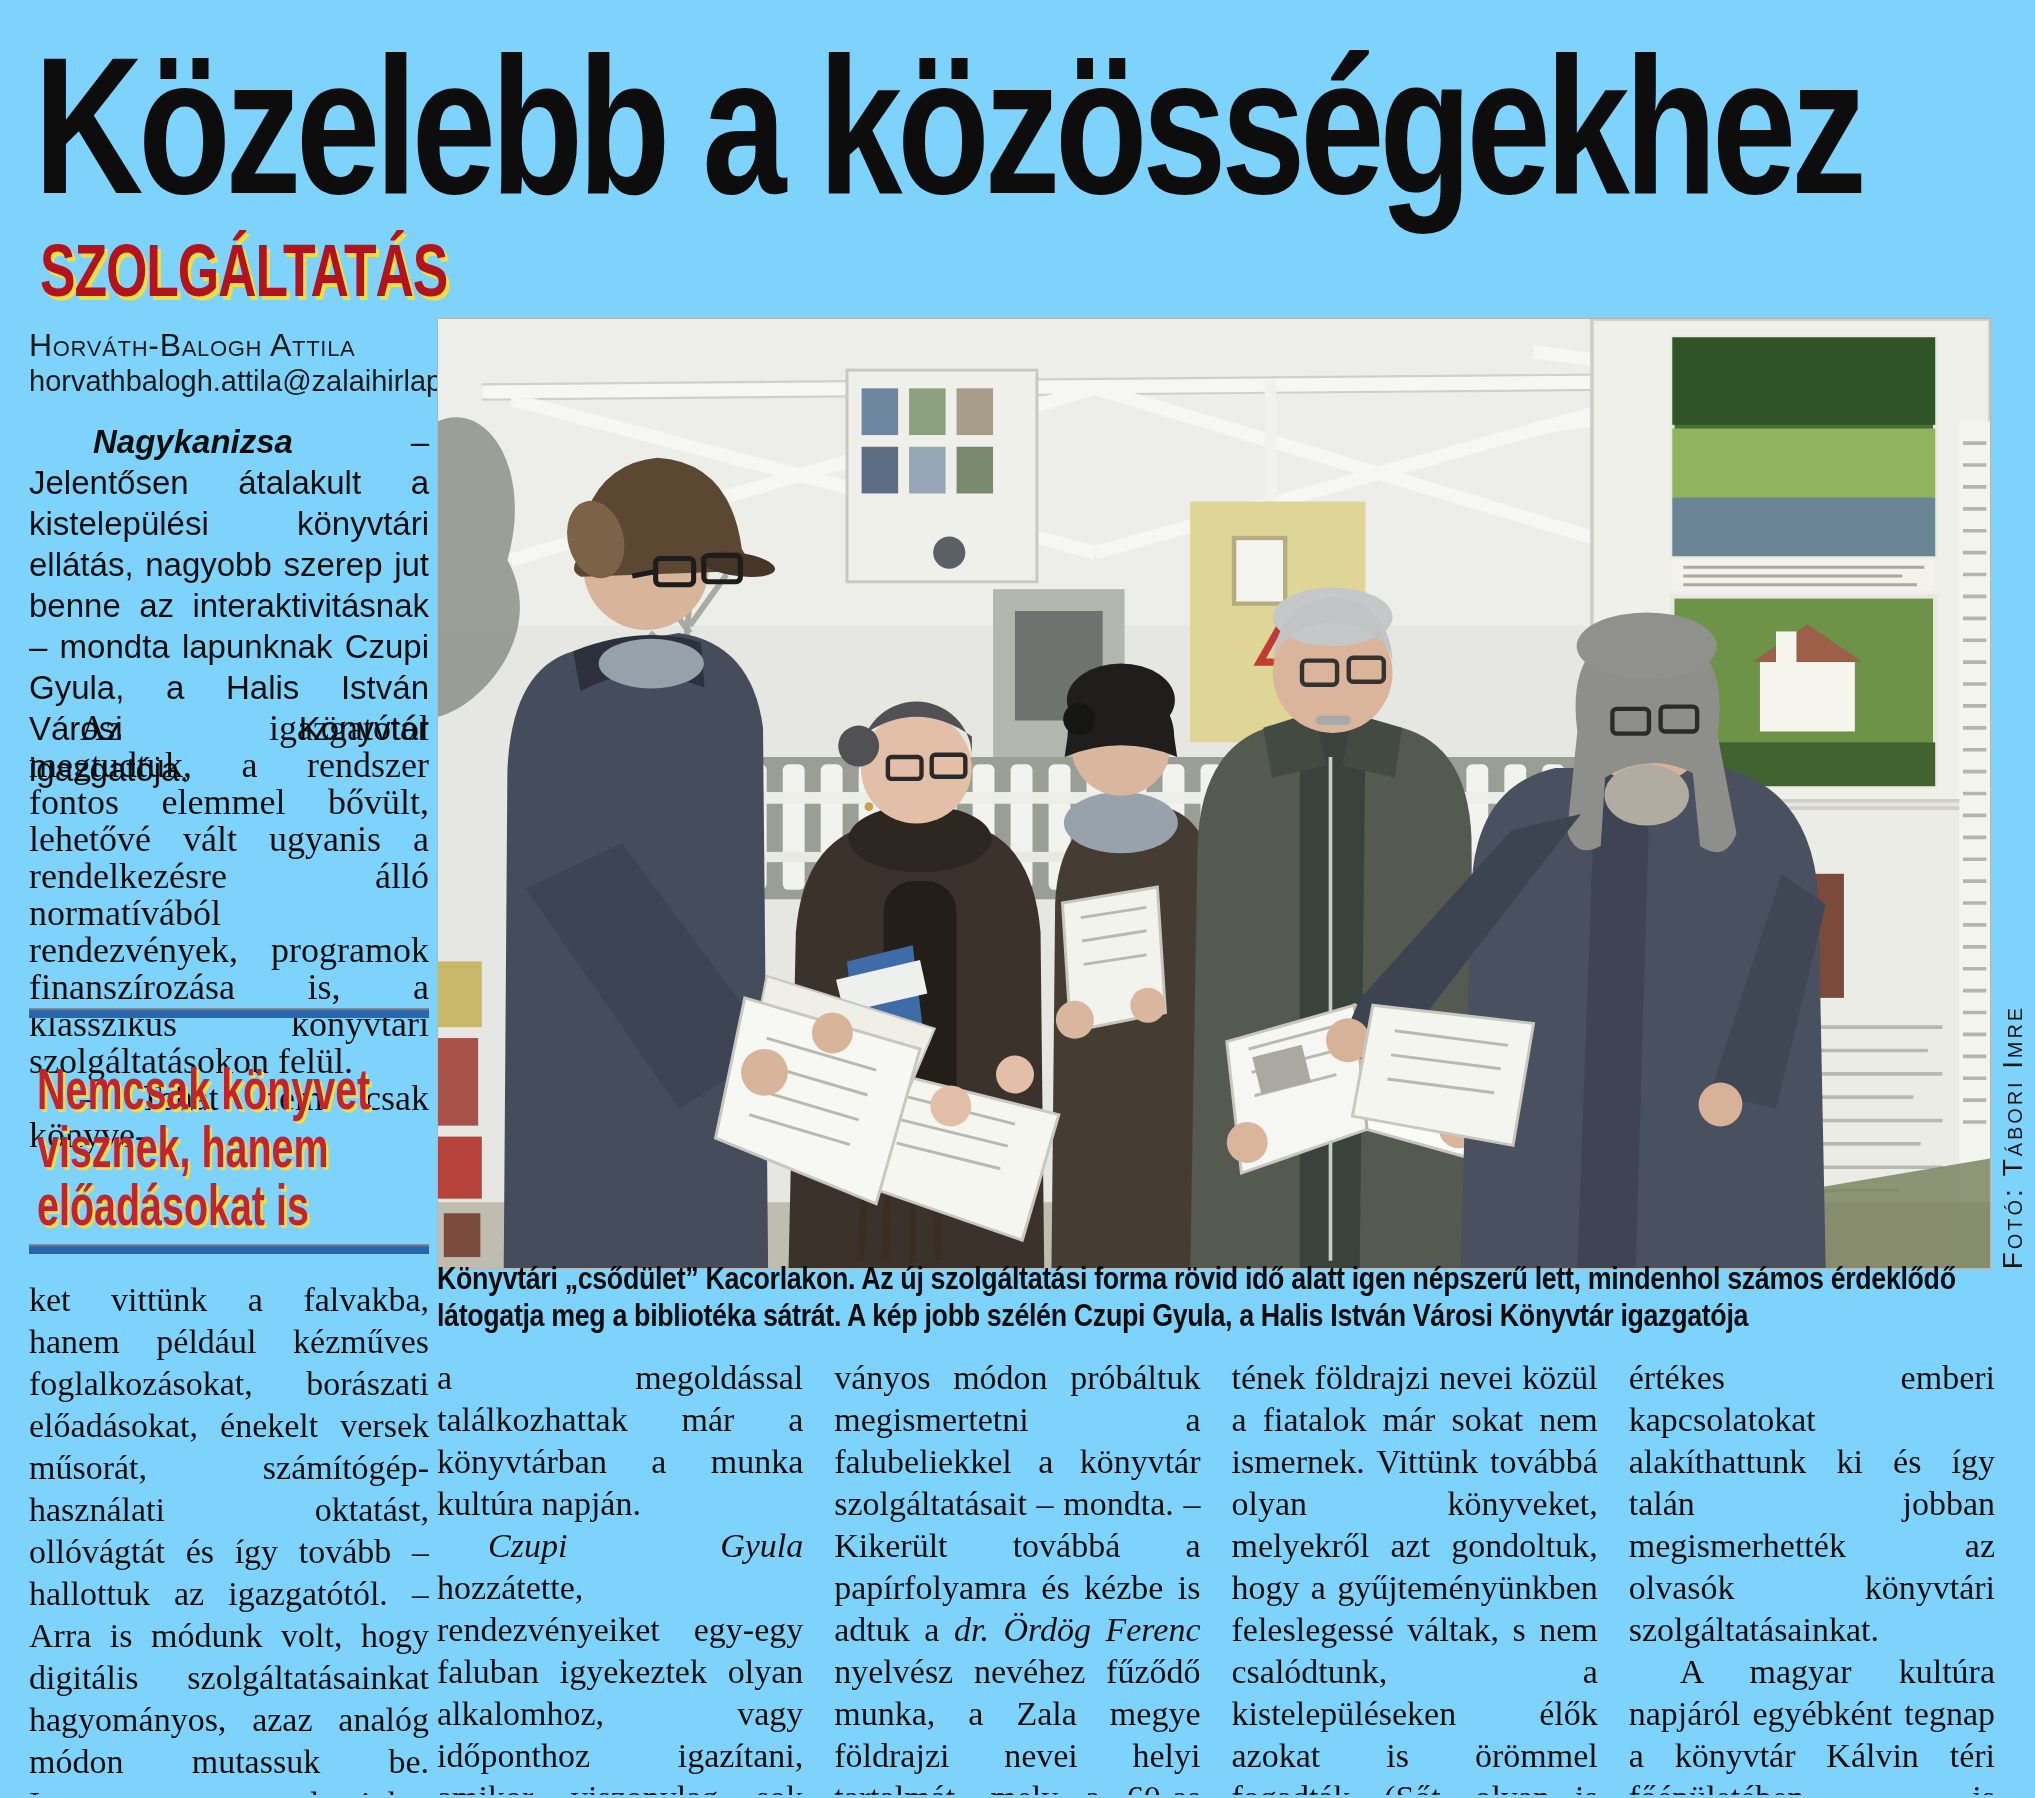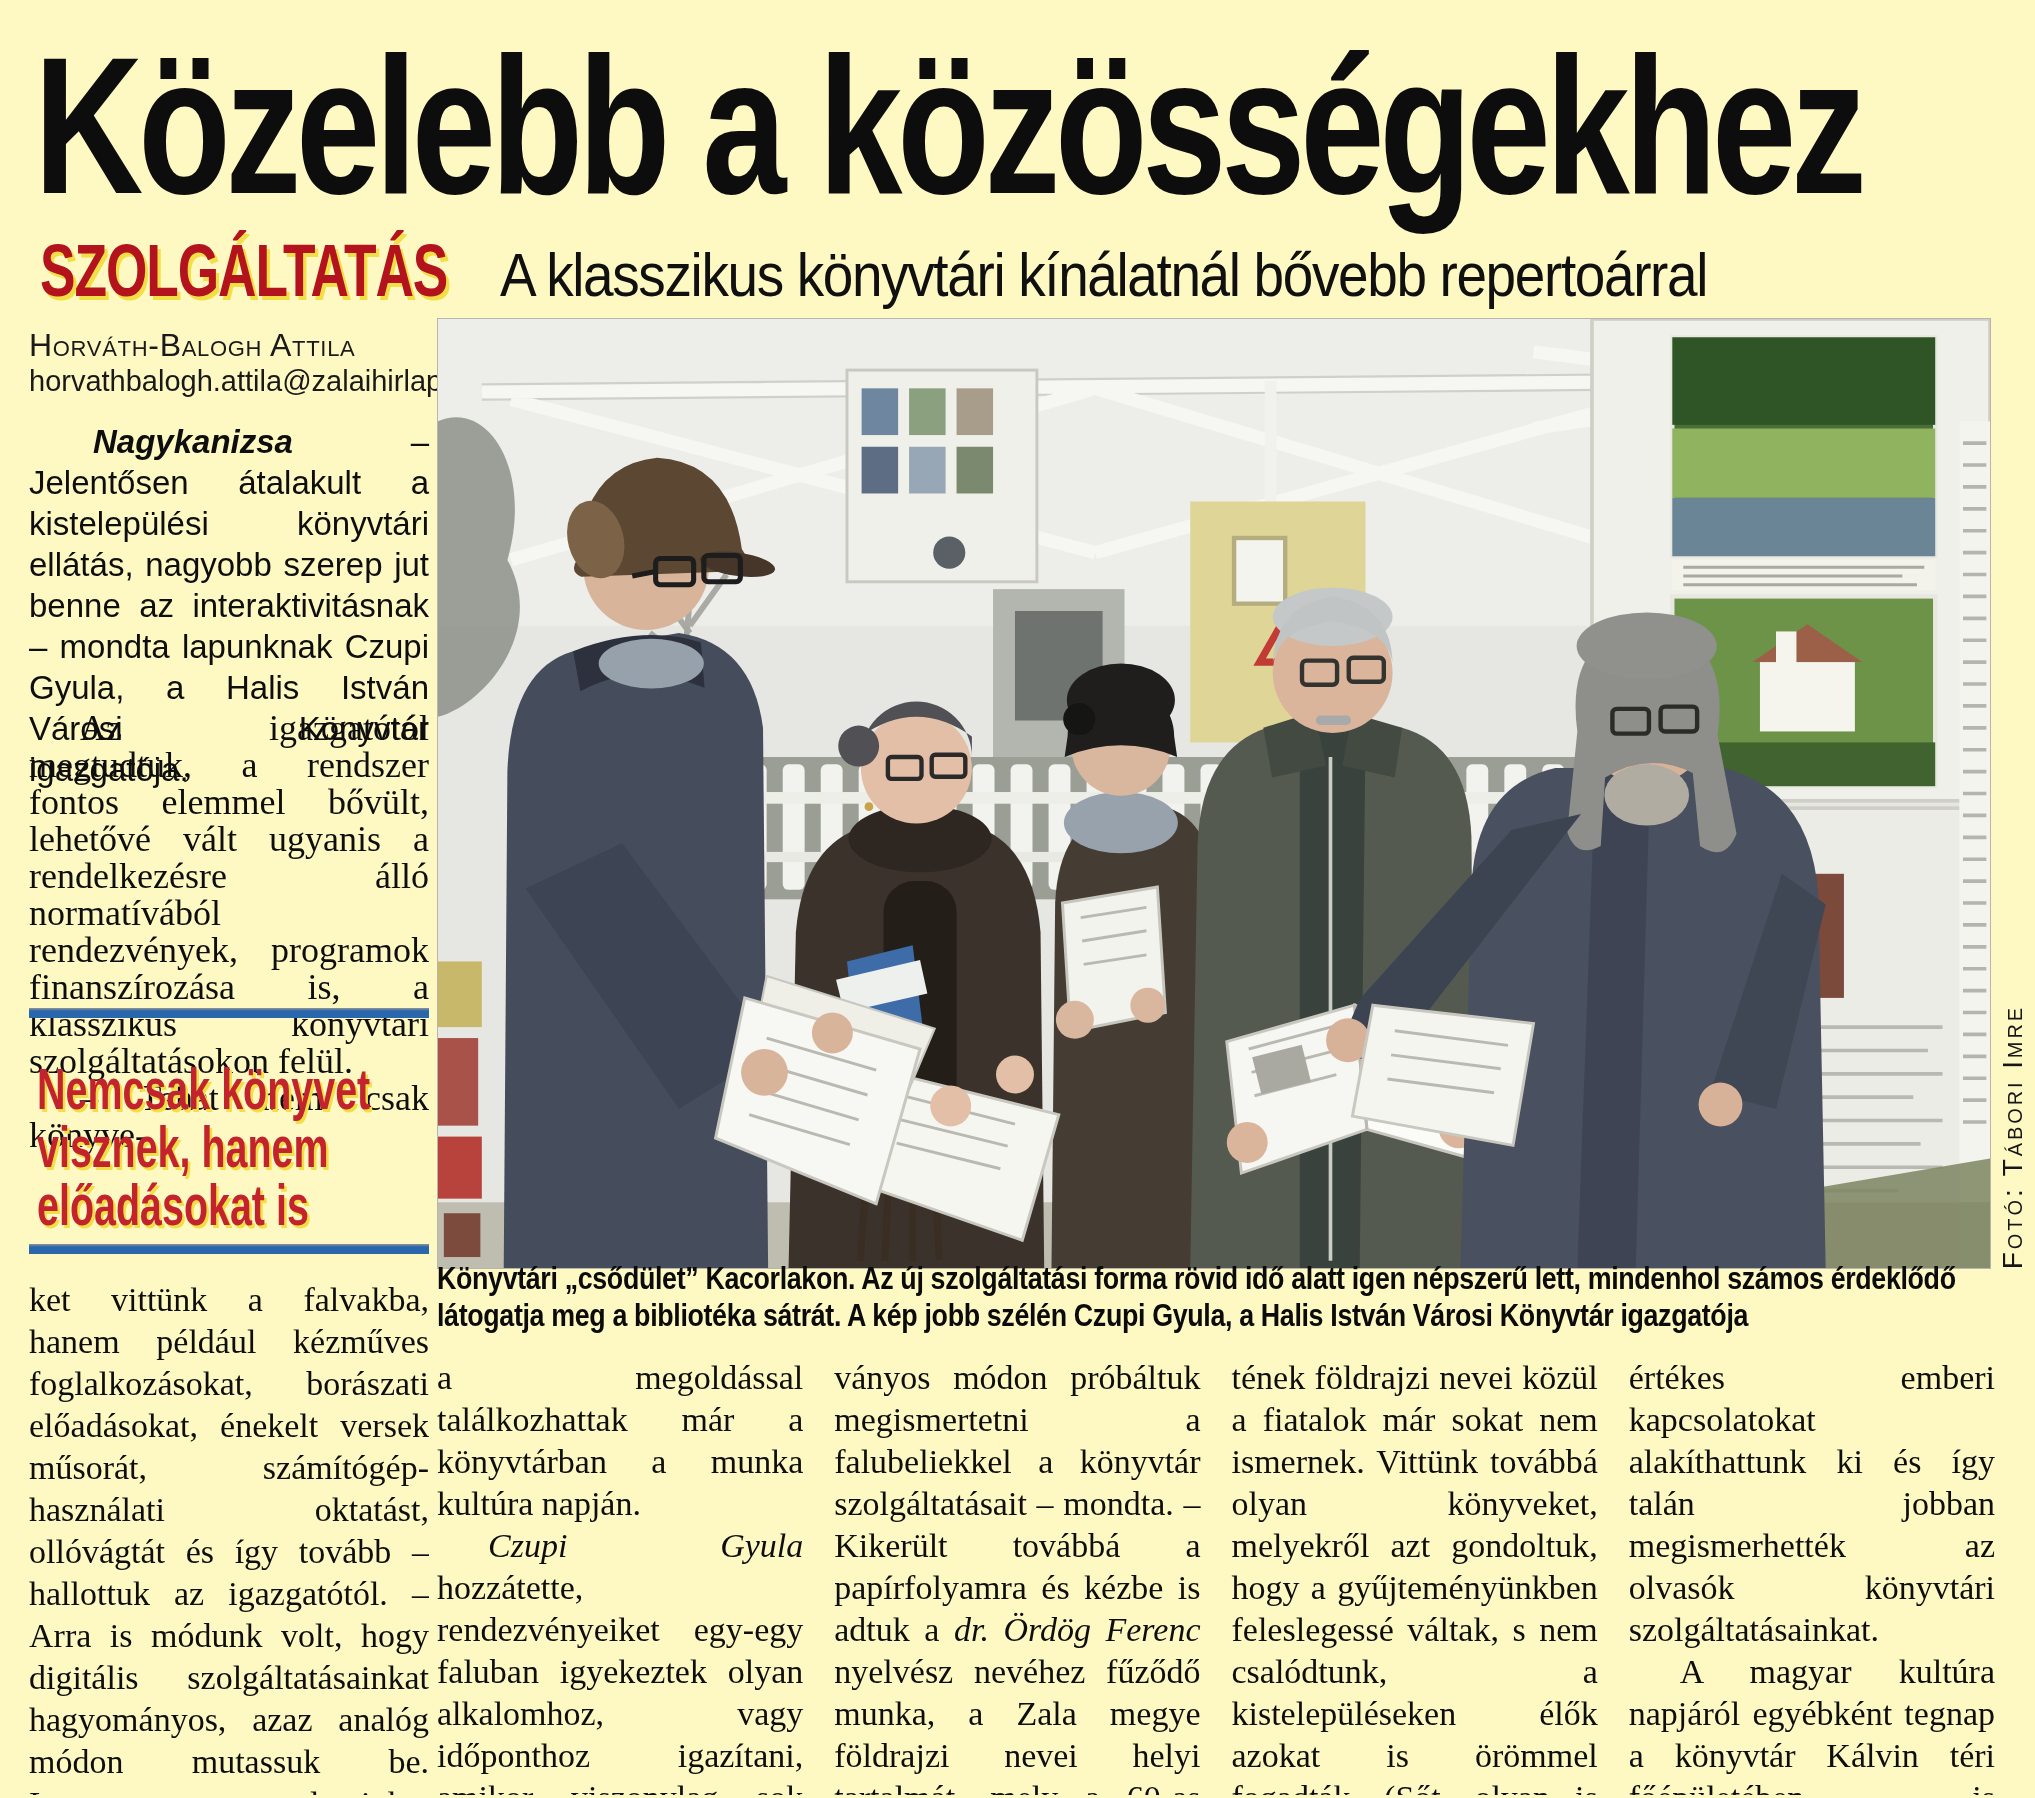--- a/index.html
+++ b/index.html
@@ -1,16 +1,16 @@
 <!DOCTYPE html>
 <html lang="hu" style="font-size:11.7px"><head>
 <meta charset="utf-8">
 <style>
   html,body{margin:0;padding:0;background:#888;}
-  .page{position:relative;width:2035px;height:1799px;background:#fef9c3;overflow:hidden;
+  .page{position:relative;width:2035px;height:1799px;background:#7dd3fc;overflow:hidden;
         font-family:"Liberation Sans",sans-serif;color:#111;}
   
   .headline{position:absolute;left:34px;top:0;line-height:219px;white-space:nowrap;}
   .headline-inner{display:inline-block;font-size:194px;font-weight:bold;letter-spacing:-6.6px;
         color:#0d0d0d;transform:scaleX(.78);transform-origin:0 50%;}
   
   .kicker-row{position:absolute;left:40px;top:228px;display:flex;align-items:baseline;white-space:nowrap;}
   .kicker{display:inline-block;width:418px;}
   .kicker-inner{display:inline-block;font-size:74px;font-weight:bold;letter-spacing:-1.5px;
         color:#b3131c;text-shadow:4.4px 3.7px 0 #f2df45;transform:scaleX(.72);transform-origin:0 100%;}
@@ -58,21 +58,20 @@
 </style>
 </head>
 <body>
 
 <div class="page">
 
   <h1 class="headline"><span class="headline-inner">Közelebb a közösségekhez</span></h1>
 
   <div class="kicker-row">
     <span class="kicker"><span class="kicker-inner">SZOLGÁLTATÁS</span></span>
-    <span class="subtitle"><span class="subtitle-inner">A klasszikus könyvtári kínálatnál bővebb repertoárral</span></span>
   </div>
 
   <div class="byline">
     <div class="author">Horváth-Balogh Attila</div>
     <div class="email">horvathbalogh.attila@zalaihirlap.hu</div>
   </div>
 
   <div class="lead-block">
     <p class="lead"><span class="lead-in">Nagykanizsa</span><span> – Jelentősen átalakult a kistelepülési könyvtári ellátás, nagyobb szerep jut benne az interaktivitásnak – mondta lapunknak Czupi Gyula, a Halis István Városi Könyvtár igazgatója.</span></p>
   </div>

